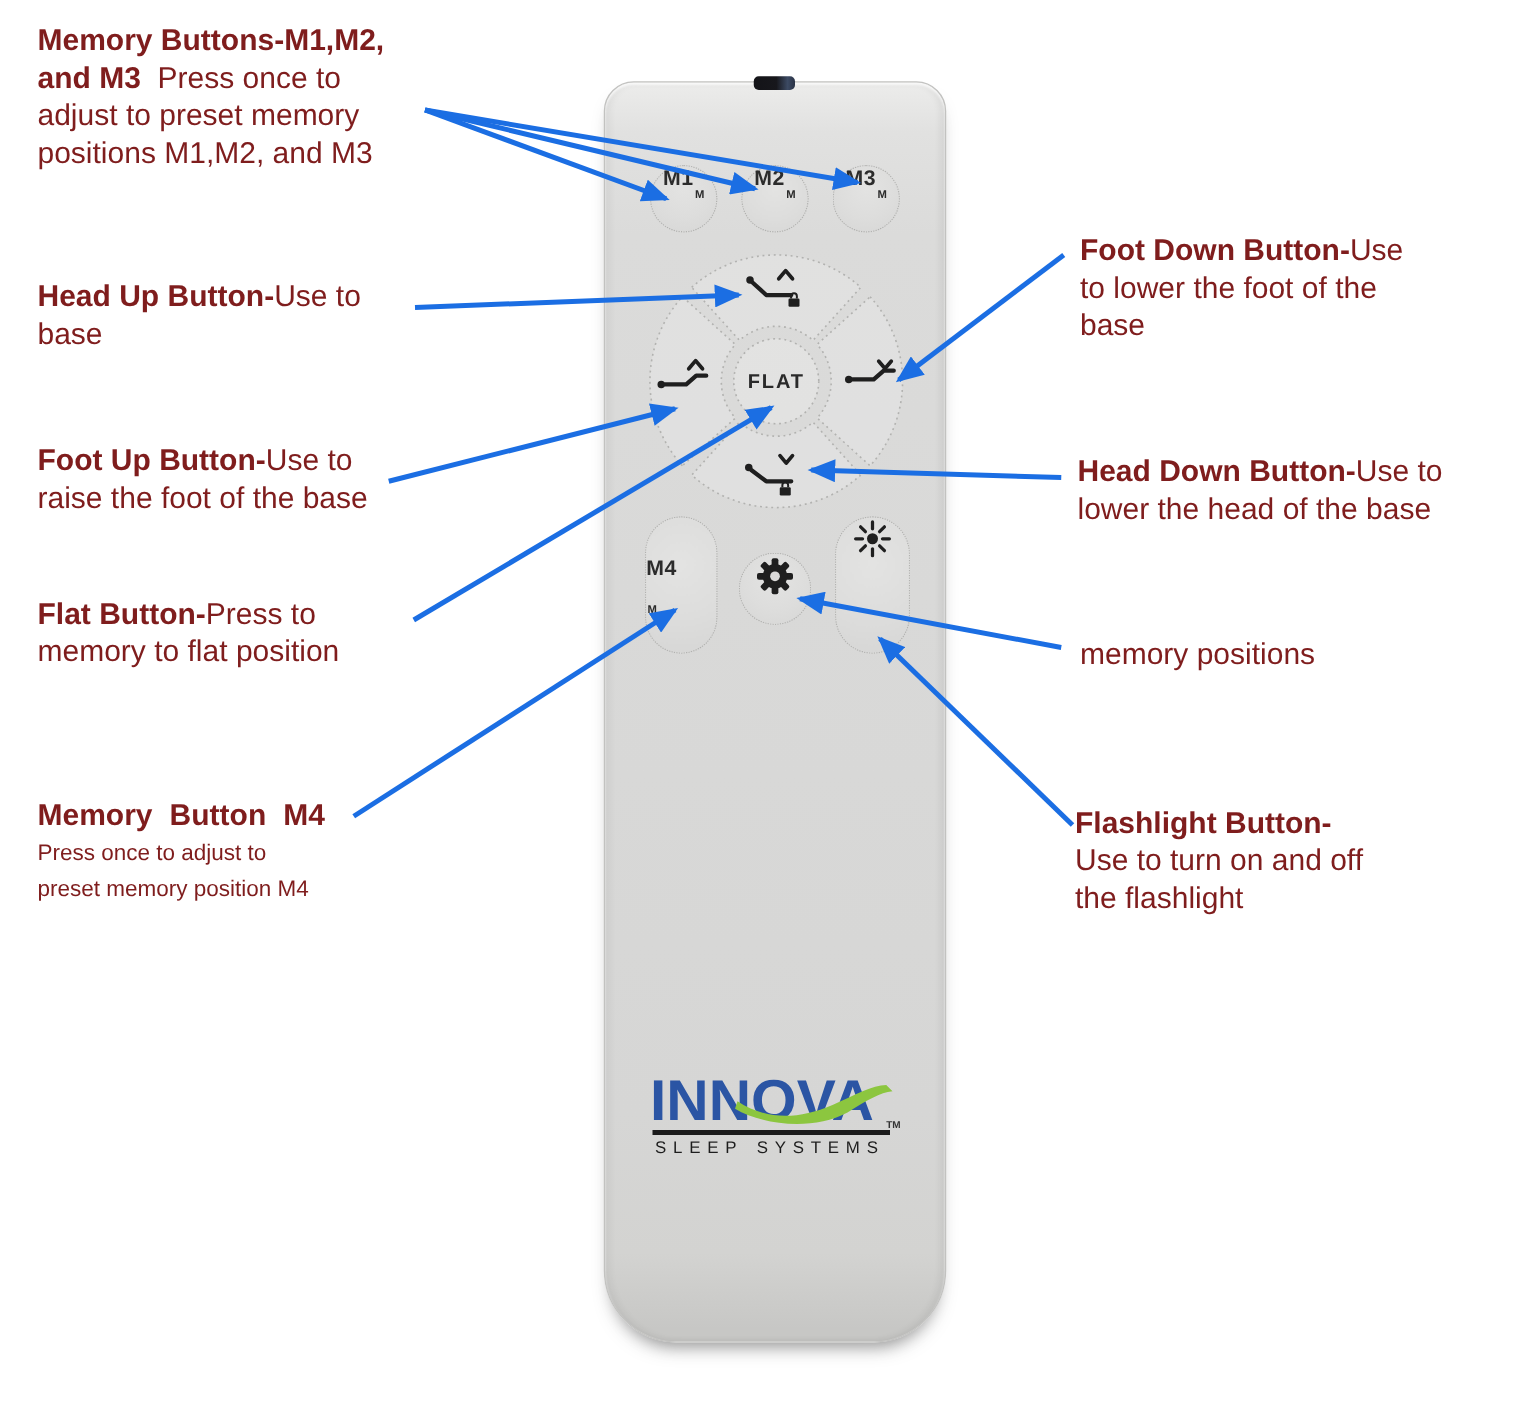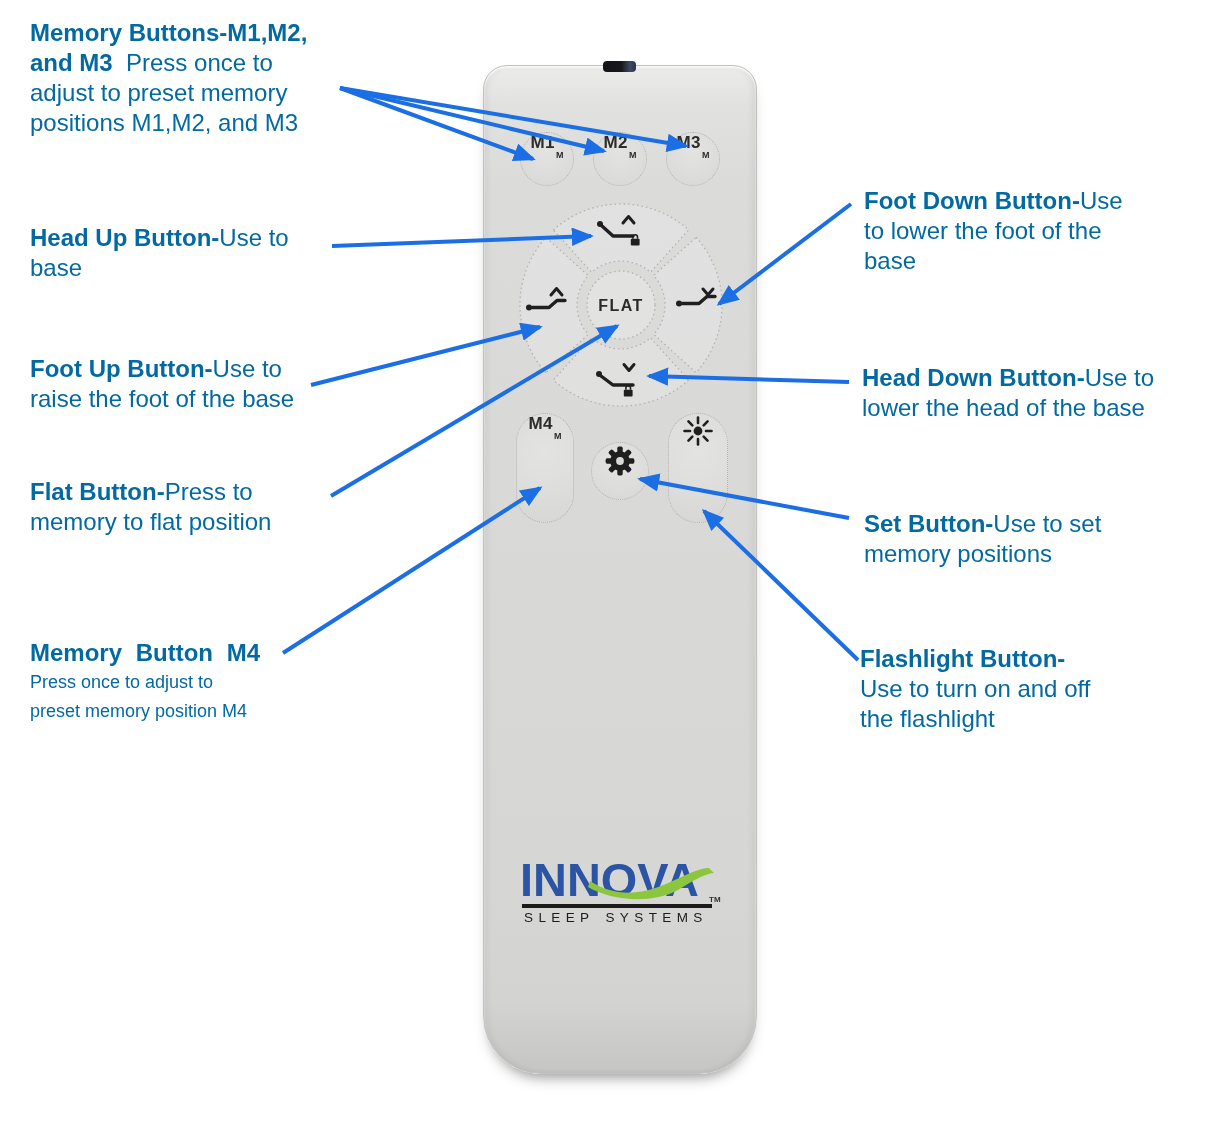--- a/index.html
+++ b/index.html
@@ -1,20 +1,20 @@
 <!DOCTYPE html>
 <html><head>
 <meta charset="utf-8">
 <style>
   html,body{margin:0;padding:0;background:#fff;}
   #stage{position:relative;width:1222px;height:1122px;background:#ffffff;overflow:hidden;
          font-family:"Liberation Sans", sans-serif;}
 
   
-  .note{position:absolute;color:#0369a1;font-size:24px;line-height:30px;}
+  .note{position:absolute;color:#7f1d1d;font-size:24px;line-height:30px;}
   .note .nl{white-space:pre;}
   .note .b{font-weight:bold;}
   .note .spread{word-spacing:7px;}
   .note .small{font-size:18px;line-height:29px;}
 
   
   .remote{position:absolute;left:483px;top:65px;width:274px;height:1009px;
     border:1px solid #c2c2c0;box-sizing:border-box;
     border-radius:24px 24px 58px 58px;
     background:linear-gradient(180deg,#ececeb 0%,#e1e1e0 4%,#dbdbda 12%,#d8d8d7 55%,#d6d6d5 82%,#d3d3d1 93%,#c7c7c5 99%);
@@ -106,21 +106,21 @@
         <path class="glyph" style="stroke-width:3" d="M50 110 L55.5 103.5 L61 110"></path>
       </g>
 
       <g>
         <circle cx="178" cy="118.5" r="3" fill="#1f1f1f"></circle>
         <path class="glyph" d="M181 118.5 H198 L206 111.5 H214"></path>
         <path class="glyph" style="stroke-width:3" d="M202 104 L207 109.8 L212 104"></path>
       </g>
     </svg>
 
-    <div class="btn pill" style="left:32px;top:347px;">
+    <div class="btn pill" style="left:32px;top:347px;flex-direction:column;">
       <span class="blabel">M4</span>
       <span class="bsub">M</span>
     </div>
 
     <div class="btn gearbtn">
       <svg width="36" height="36" viewBox="-18 -18 36 36">
         <g fill="#1f1f1f">
           <rect x="-2.7" y="-14.4" width="5.4" height="7" rx="1.6"></rect>
           <rect x="-2.7" y="-14.4" width="5.4" height="7" rx="1.6" transform="rotate(45)"></rect>
           <rect x="-2.7" y="-14.4" width="5.4" height="7" rx="1.6" transform="rotate(90)"></rect>
@@ -216,21 +216,20 @@
     <div class="nl"><span class="b"></span><span>to lower the foot of the</span></div>
     <div class="nl"><span class="b"></span><span>base</span></div>
   </div>
 
   <div class="note" style="left:862px;top:363px;">
     <div class="nl"><span class="b">Head Down Button-</span><span>Use to</span></div>
     <div class="nl"><span class="b"></span><span>lower the head of the base</span></div>
   </div>
 
   <div class="note" style="left:864px;top:509px;">
-    <div class="nl"><span class="b">Set Button-</span><span>Use to set</span></div>
     <div class="nl"><span class="b"></span><span>memory positions</span></div>
   </div>
 
   <div class="note" style="left:860px;top:644px;">
     <div class="nl"><span class="b">Flashlight Button-</span><span></span></div>
     <div class="nl"><span class="b"></span><span>Use to turn on and off</span></div>
     <div class="nl"><span class="b"></span><span>the flashlight</span></div>
   </div>
 
 </div>

